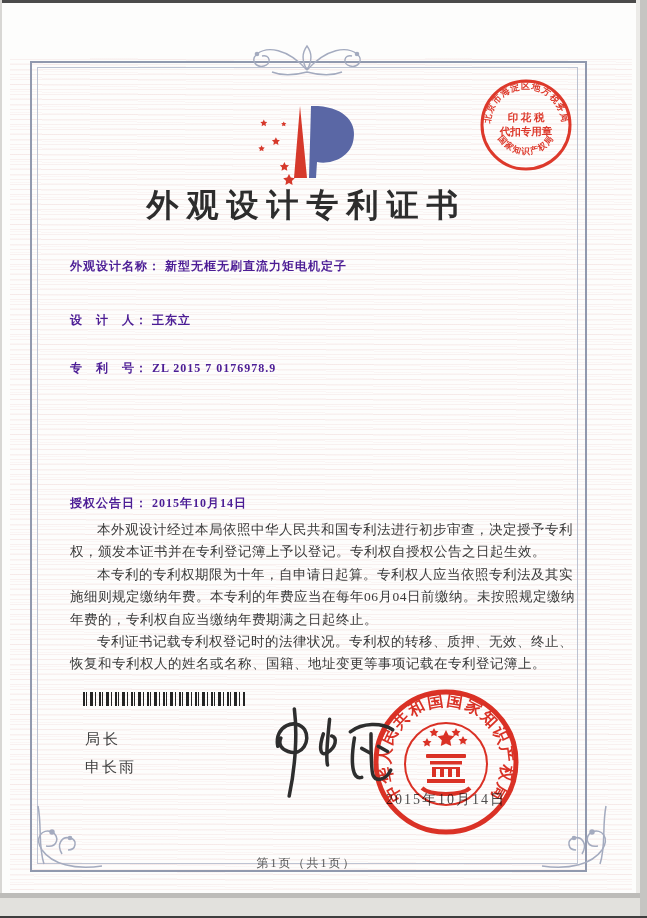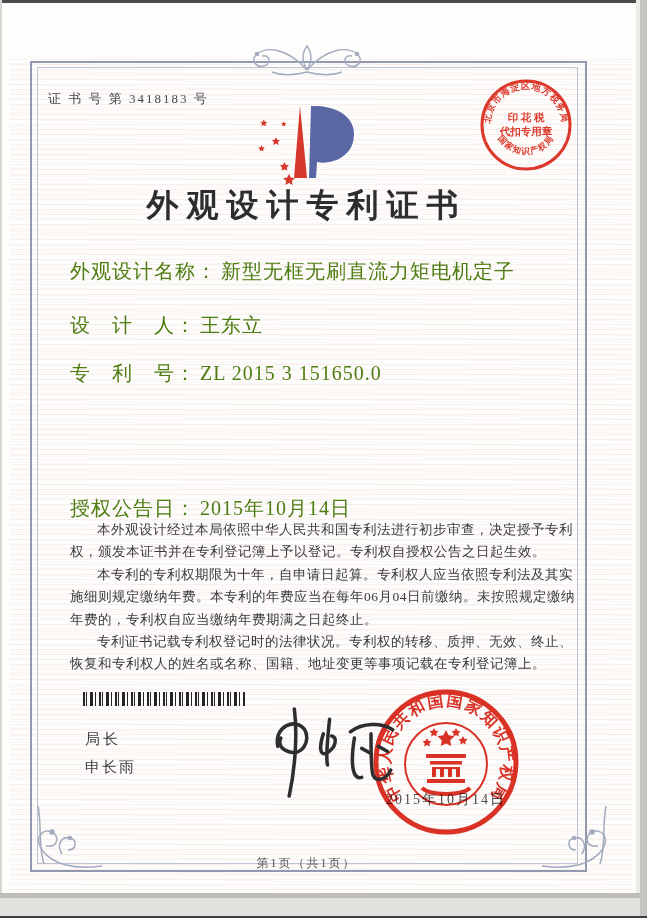--- a/index.html
+++ b/index.html
@@ -31,21 +31,21 @@
   .frame-inner{position:absolute;left:37px;top:67px;width:539px;height:795px;border:1px solid #bdc3d2;}
   .ornament{position:absolute;color:#a4abbf;}
 
   .cert-no{position:absolute;left:48px;top:90px;font-size:13px;color:#4a4a4a;letter-spacing:2px;}
   .logo{position:absolute;left:250px;top:98px;width:122px;height:90px;}
   .title{
     position:absolute;left:30px;top:184px;width:553px;text-align:center;
     font-size:32px;font-weight:600;letter-spacing:8px;color:#2d2d2d;
   }
 
-  .field-row{position:absolute;left:70px;font-size:20px;color:#4d7c0f;letter-spacing:1px;white-space:nowrap;}
+  .field-row{position:absolute;left:70px;font-size:12px;color:#4c1d95;letter-spacing:1px;white-space:nowrap;font-weight:bold;}
   .f0{top:258px;} .f1{top:312px;} .f2{top:360px;} .f3{top:404px;} .f4{top:454px;} .f5{top:495px;}
   .field-row .val{margin-left:4px;}
 
   .body-text{
     position:absolute;left:70px;top:519px;width:514px;
     font-size:13.5px;line-height:22.4px;color:#3a3a3a;letter-spacing:.5px;
   }
   .body-text p{margin:0;text-indent:2em;}
 
   .barcode{
@@ -107,21 +107,20 @@
   <svg class="ornament" style="left:538px;top:800px;transform:scaleX(-1);" width="78" height="78" viewBox="0 0 78 78">
     <g fill="none" stroke="#a4abbf" stroke-width="1.5">
       <path d="M74,66 C46,70 24,64 14,50 C6,38 14,28 24,32 C32,36 30,48 18,46"></path>
       <path d="M10,6 C14,26 10,46 16,64"></path>
       <path d="M34,54 C28,44 34,36 42,38 C50,40 48,50 40,50"></path>
       <circle cx="24" cy="32" r="2" fill="#a4abbf"></circle>
       <circle cx="42" cy="38" r="1.6" fill="#a4abbf"></circle>
     </g>
   </svg>
 
-  <div class="cert-no">证 书 号 第 3418183 号</div>
 
   <svg class="logo" viewBox="0 0 122 90">
     <g fill="#d6392b">
       <path d="M15,24 l1.8,3.6 4,.6 -2.9,2.8 .7,4 -3.6,-1.9 -3.6,1.9 .7,-4 -2.9,-2.8 4,-.6 z" transform="scale(0.6) translate(8,12)"></path>
       <path d="M15,24 l1.8,3.6 4,.6 -2.9,2.8 .7,4 -3.6,-1.9 -3.6,1.9 .7,-4 -2.9,-2.8 4,-.6 z" transform="scale(0.45) translate(60,28)"></path>
       <path d="M15,24 l1.8,3.6 4,.6 -2.9,2.8 .7,4 -3.6,-1.9 -3.6,1.9 .7,-4 -2.9,-2.8 4,-.6 z" transform="scale(0.7) translate(22,32)"></path>
       <path d="M15,24 l1.8,3.6 4,.6 -2.9,2.8 .7,4 -3.6,-1.9 -3.6,1.9 .7,-4 -2.9,-2.8 4,-.6 z" transform="scale(0.55) translate(6,62)"></path>
       <path d="M15,24 l1.8,3.6 4,.6 -2.9,2.8 .7,4 -3.6,-1.9 -3.6,1.9 .7,-4 -2.9,-2.8 4,-.6 z" transform="scale(0.8) translate(28,56)"></path>
       <path d="M15,24 l1.8,3.6 4,.6 -2.9,2.8 .7,4 -3.6,-1.9 -3.6,1.9 .7,-4 -2.9,-2.8 4,-.6 z" transform="scale(1.0) translate(24,52)"></path>
     </g>
@@ -132,21 +131,21 @@
 
   <div class="title">外观设计专利证书</div>
 
   <div class="field-row f0">
     <span>外观设计名称：</span><span class="val">新型无框无刷直流力矩电机定子</span>
   </div>
   <div class="field-row f1">
     <span>设　计　人：</span><span class="val">王东立</span>
   </div>
   <div class="field-row f2">
-    <span>专　利　号：</span><span class="val">ZL 2015 3 151650.0</span>
+    <span>专　利　号：</span><span class="val">ZL 2015 7 0176978.9</span>
   </div>
   <div class="field-row f5">
     <span>授权公告日：</span><span class="val">2015年10月14日</span>
   </div>
 
   <div class="body-text">
     <p>本外观设计经过本局依照中华人民共和国专利法进行初步审查，决定授予专利权，颁发本证书并在专利登记簿上予以登记。专利权自授权公告之日起生效。</p>
     <p>本专利的专利权期限为十年，自申请日起算。专利权人应当依照专利法及其实施细则规定缴纳年费。本专利的年费应当在每年06月04日前缴纳。未按照规定缴纳年费的，专利权自应当缴纳年费期满之日起终止。</p>
     <p>专利证书记载专利权登记时的法律状况。专利权的转移、质押、无效、终止、恢复和专利权人的姓名或名称、国籍、地址变更等事项记载在专利登记簿上。</p>
   </div>

